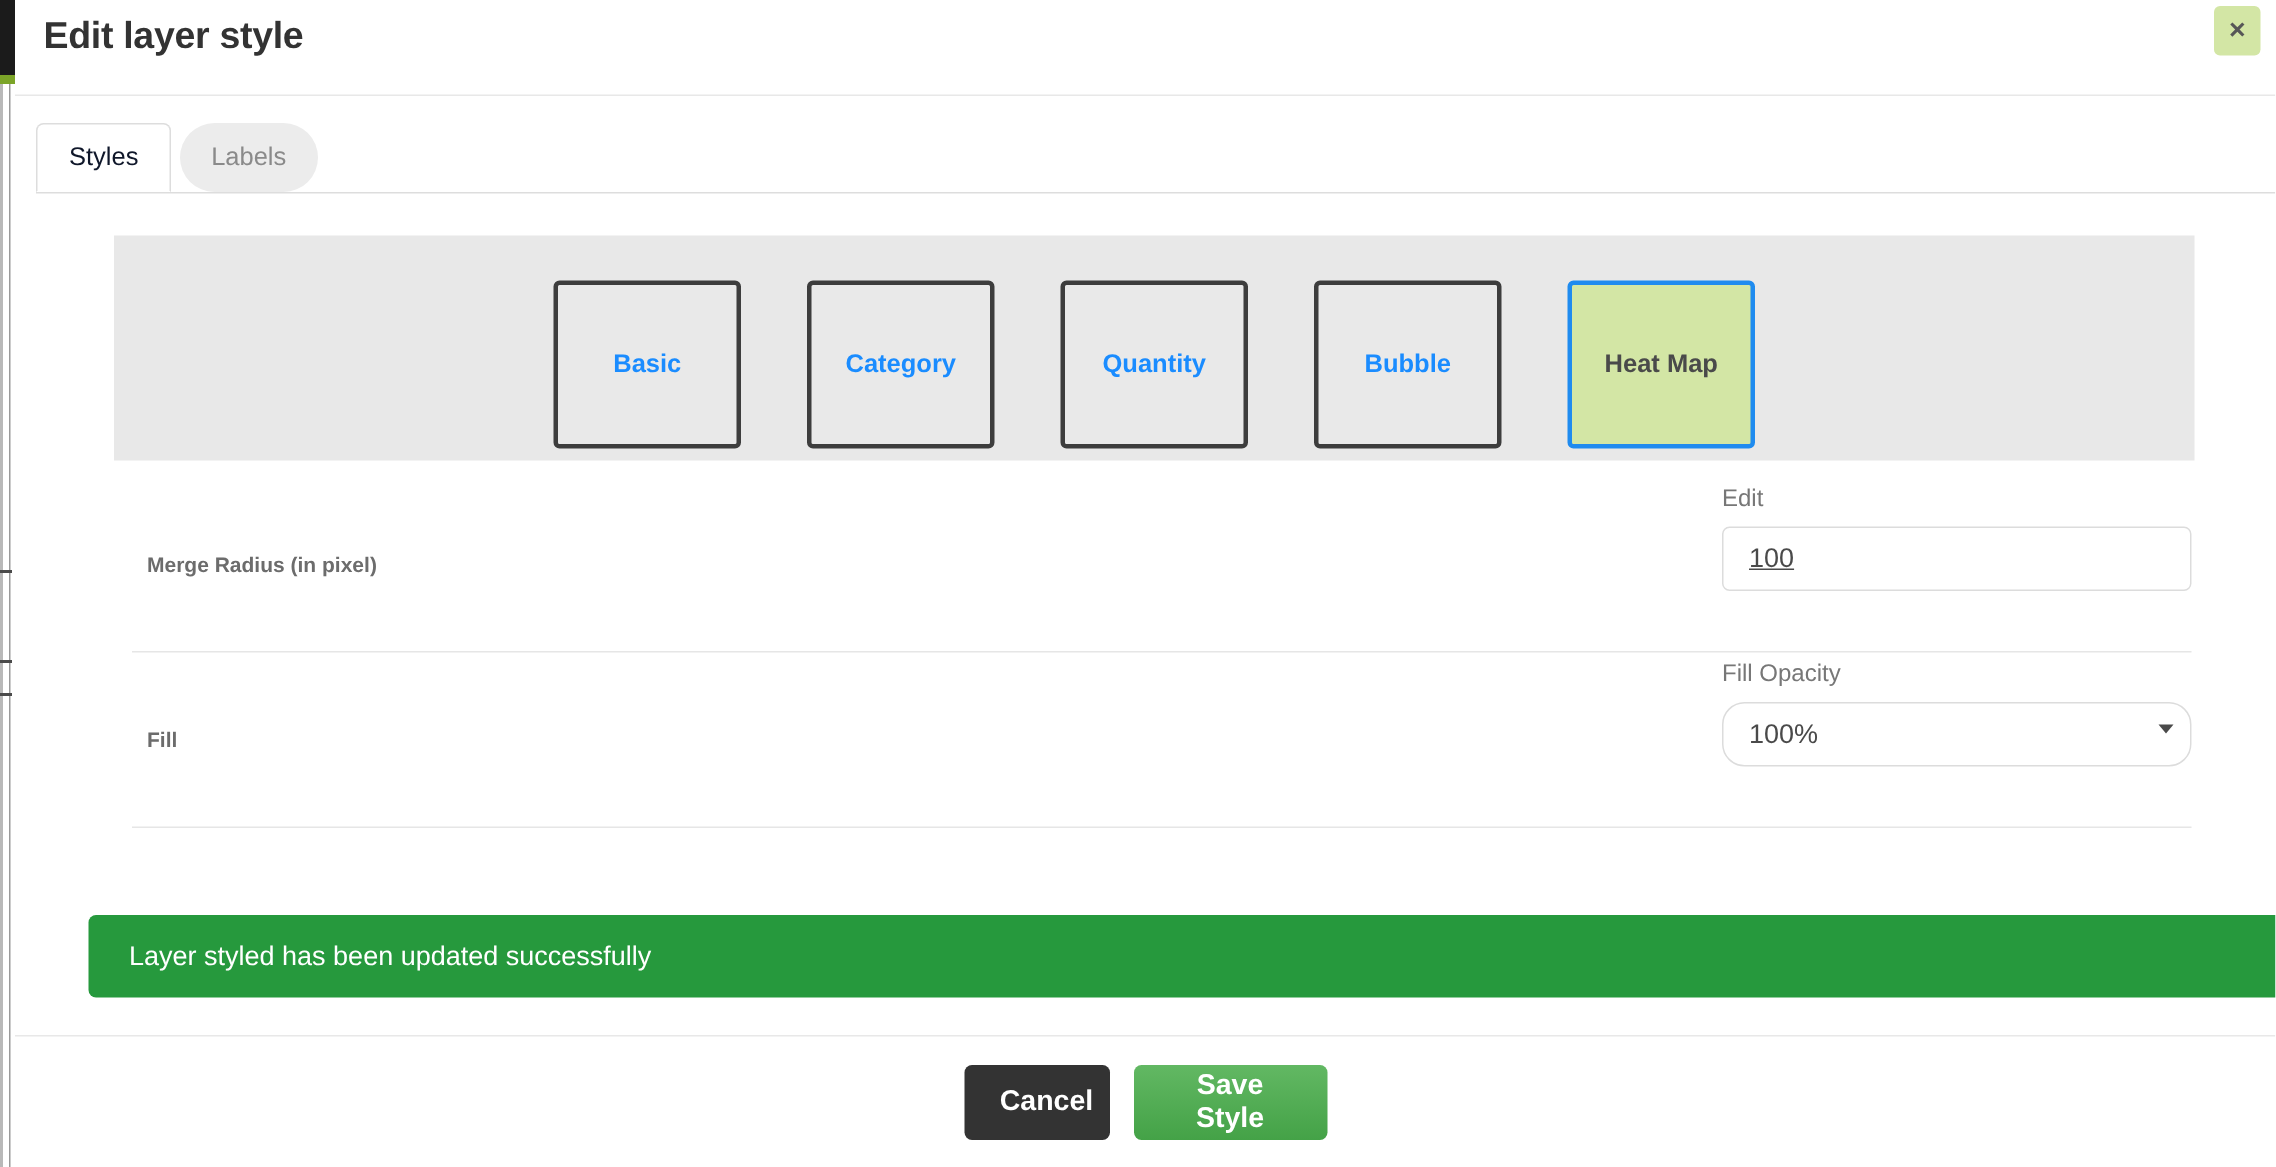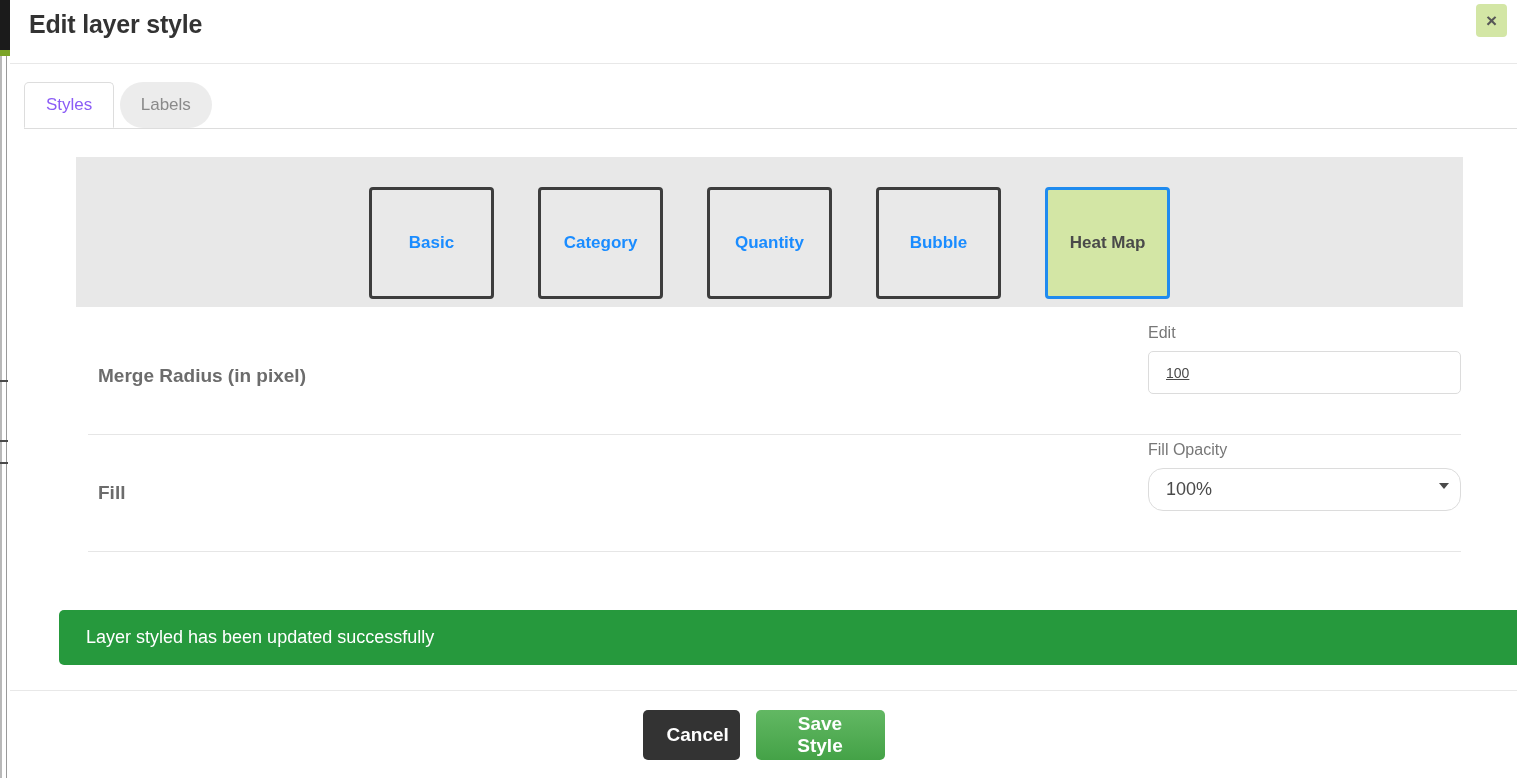--- a/index.html
+++ b/index.html
@@ -124,21 +124,21 @@
     color: #555555;
     border-radius: 5px 5px 0 0;
     cursor: pointer;
     z-index: 2;
     box-sizing: border-box;
   }
   .tab.active {
     background: #ffffff;
     border: 1px solid #dddddd;
     border-bottom: 1px solid #ffffff;
-    color: #8b5cf6;
+    color: #0f172a;
     line-height: 44px;
   }
   .tab.inactive {
     background: #ececec;
     color: #8a8a8a;
     margin-left: 1px;
     border-radius: 23px;
   }
 
   
@@ -187,21 +187,21 @@
   }
   .form-row {
     position: relative;
     display: flex;
     align-items: center;
     height: 116px;
     border-bottom: 1px solid #e6e6e6;
   }
   .form-row:last-child { border-bottom: 1px solid #e6e6e6; }
   .form-label {
-    font-size: 19px;
+    font-size: 14px;
     font-weight: bold;
     color: #6c6c6c;
     flex: 0 0 auto;
     padding-left: 10px;
   }
   .field-block {
     position: absolute;
     right: 0;
     top: 6px;
     width: 313px;
@@ -211,21 +211,21 @@
     color: #777777;
     margin-bottom: 9px;
   }
   .text-input {
     width: 313px;
     height: 43px;
     box-sizing: border-box;
     border: 1px solid #dcdcdc;
     border-radius: 5px;
     background: #ffffff;
-    font-size: 14px;
+    font-size: 18px;
     color: #4a4a4a;
     padding: 0 17px;
     font-family: "Liberation Sans", sans-serif;
     outline: none;
     text-decoration: underline;
   }
   .select-wrap {
     position: relative;
     width: 313px;
     height: 43px;

